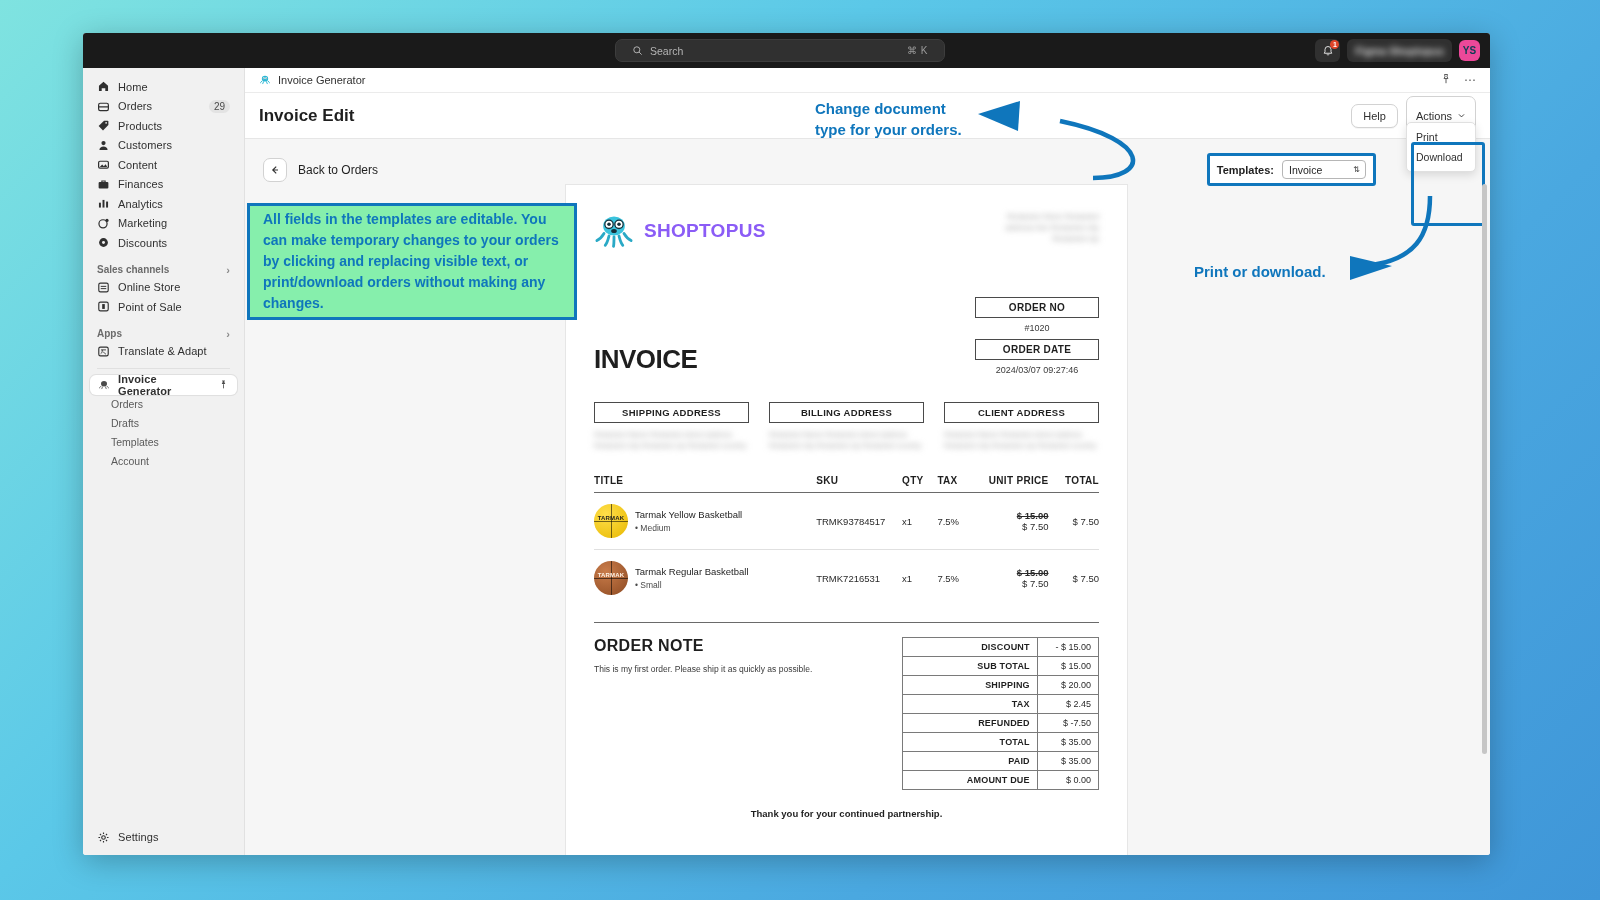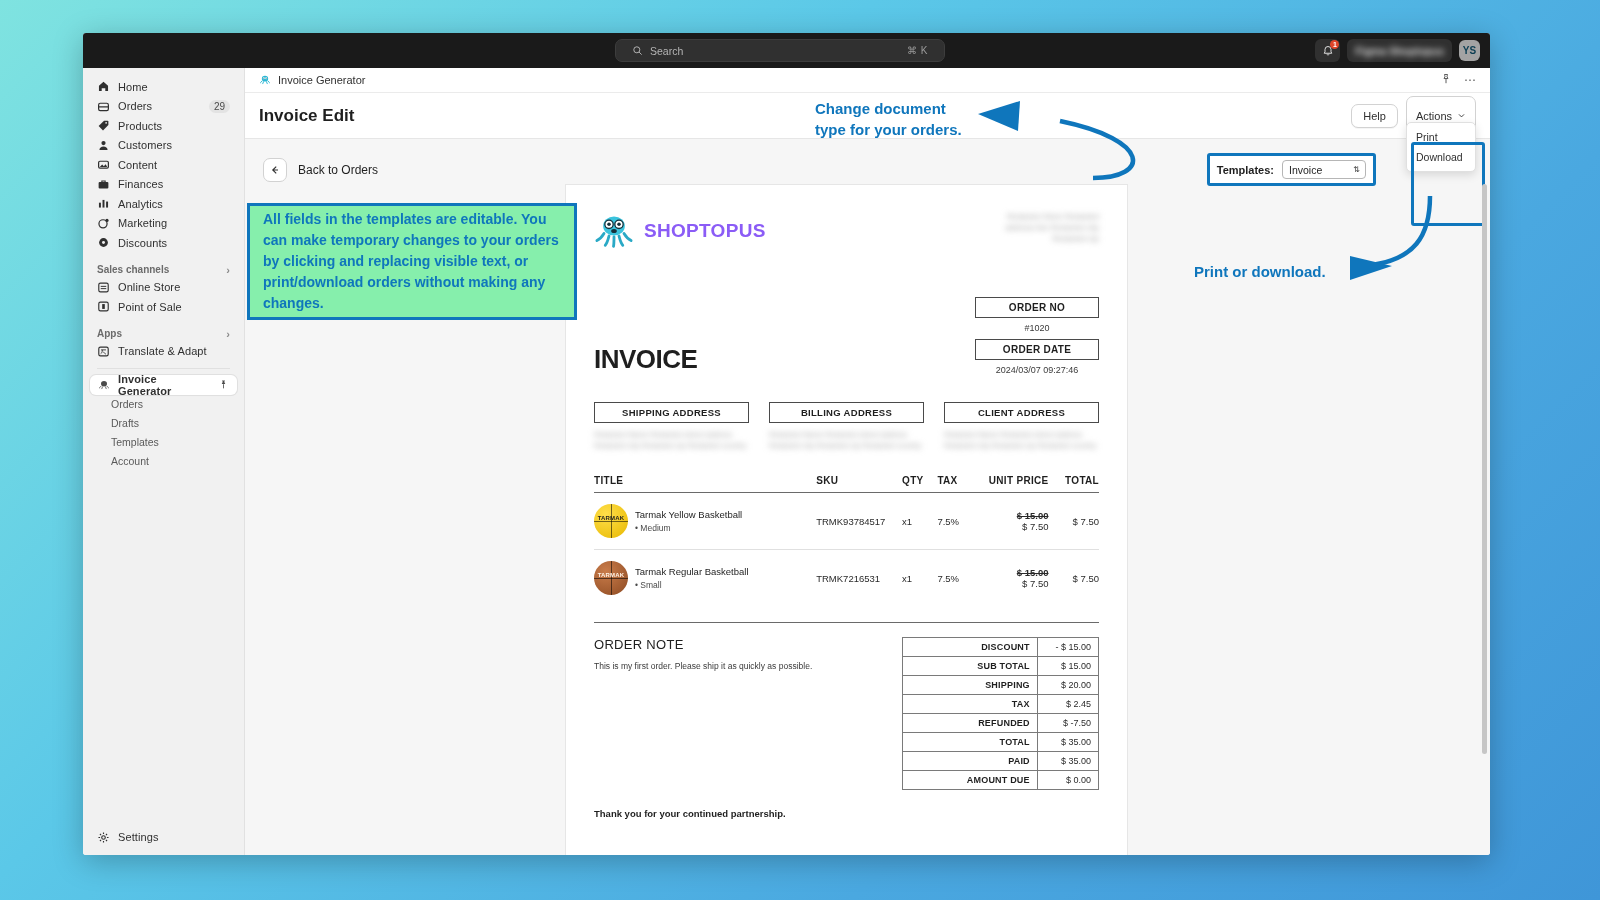--- a/index.html
+++ b/index.html
@@ -58,21 +58,21 @@
   }
   .store-pill {
     height: 23px; border-radius: 6px; background: #303030;
     display: flex; align-items: center; padding: 0 8px; gap: 6px;
   }
   .store-name {
     font-size: 10.5px; color: #d8d8d8; font-weight: 600;
     filter: blur(3.2px);
   }
   .avatar {
-    width: 21px; height: 21px; border-radius: 6px; background: #a3a3a3;
+    width: 21px; height: 21px; border-radius: 6px; background: #ec4899;
     color: #0b3d52; font-size: 10px; font-weight: 700;
     display: flex; align-items: center; justify-content: center;
   }
 
   
   .body-split { display: flex; height: 787px; }
 
   
   .sidebar {
     width: 162px; background: #f1f1f1; flex: none;
@@ -241,29 +241,29 @@
   }
   .ball .seam:before { left: 0; right: 0; top: 50%; height: 1px; }
   .ball .seam:after { top: 0; bottom: 0; left: 50%; width: 1px; }
   .prod-name { font-size: 9.5px; color: #1f1f1f; }
   .prod-variant { font-size: 8.5px; color: #4a4a4a; margin-top: 3px; }
   .strike { text-decoration: line-through; font-weight: 700; }
   .row-sep td { border-bottom: 1px solid #e0e0e0; }
 
   .note-row { display: flex; margin-top: 16px; padding-top: 14px; border-top: 1.5px solid #6a6a6a; }
   .note-col { width: 320px; }
-  .note-head { font-size: 13px; font-weight: 400; letter-spacing: .3px; color: #1f1f1f; }
+  .note-head { font-size: 16px; font-weight: 700; letter-spacing: .3px; color: #1f1f1f; }
   .note-text { font-size: 8.5px; color: #3a3a3a; margin-top: 8px; line-height: 13px; }
   table.totals { margin-left: auto; border-collapse: collapse; width: 205px; }
   table.totals td {
     border: 1px solid #7a7a7a; font-size: 9px; padding: 4px 7px;
   }
   table.totals td.lbl { text-align: right; font-weight: 800; letter-spacing: .2px; color: #1f1f1f; width: 135px; }
   table.totals td.val { text-align: right; color: #2a2a2a; }
-  .thanks { font-size: 9.5px; font-weight: 700; color: #1f1f1f; margin-top: 18px; }
+  .thanks { text-align: center; font-size: 9.5px; font-weight: 700; color: #1f1f1f; margin-top: 18px; }
 
   
   .scrollbar {
     position: absolute; right: 3px; top: 116px; width: 5px; height: 570px;
     background: #c6c6c6; border-radius: 3px;
   }
 
   
   .callout {
     position: absolute; background: #86efac; border: 3px solid #0f76bc;

